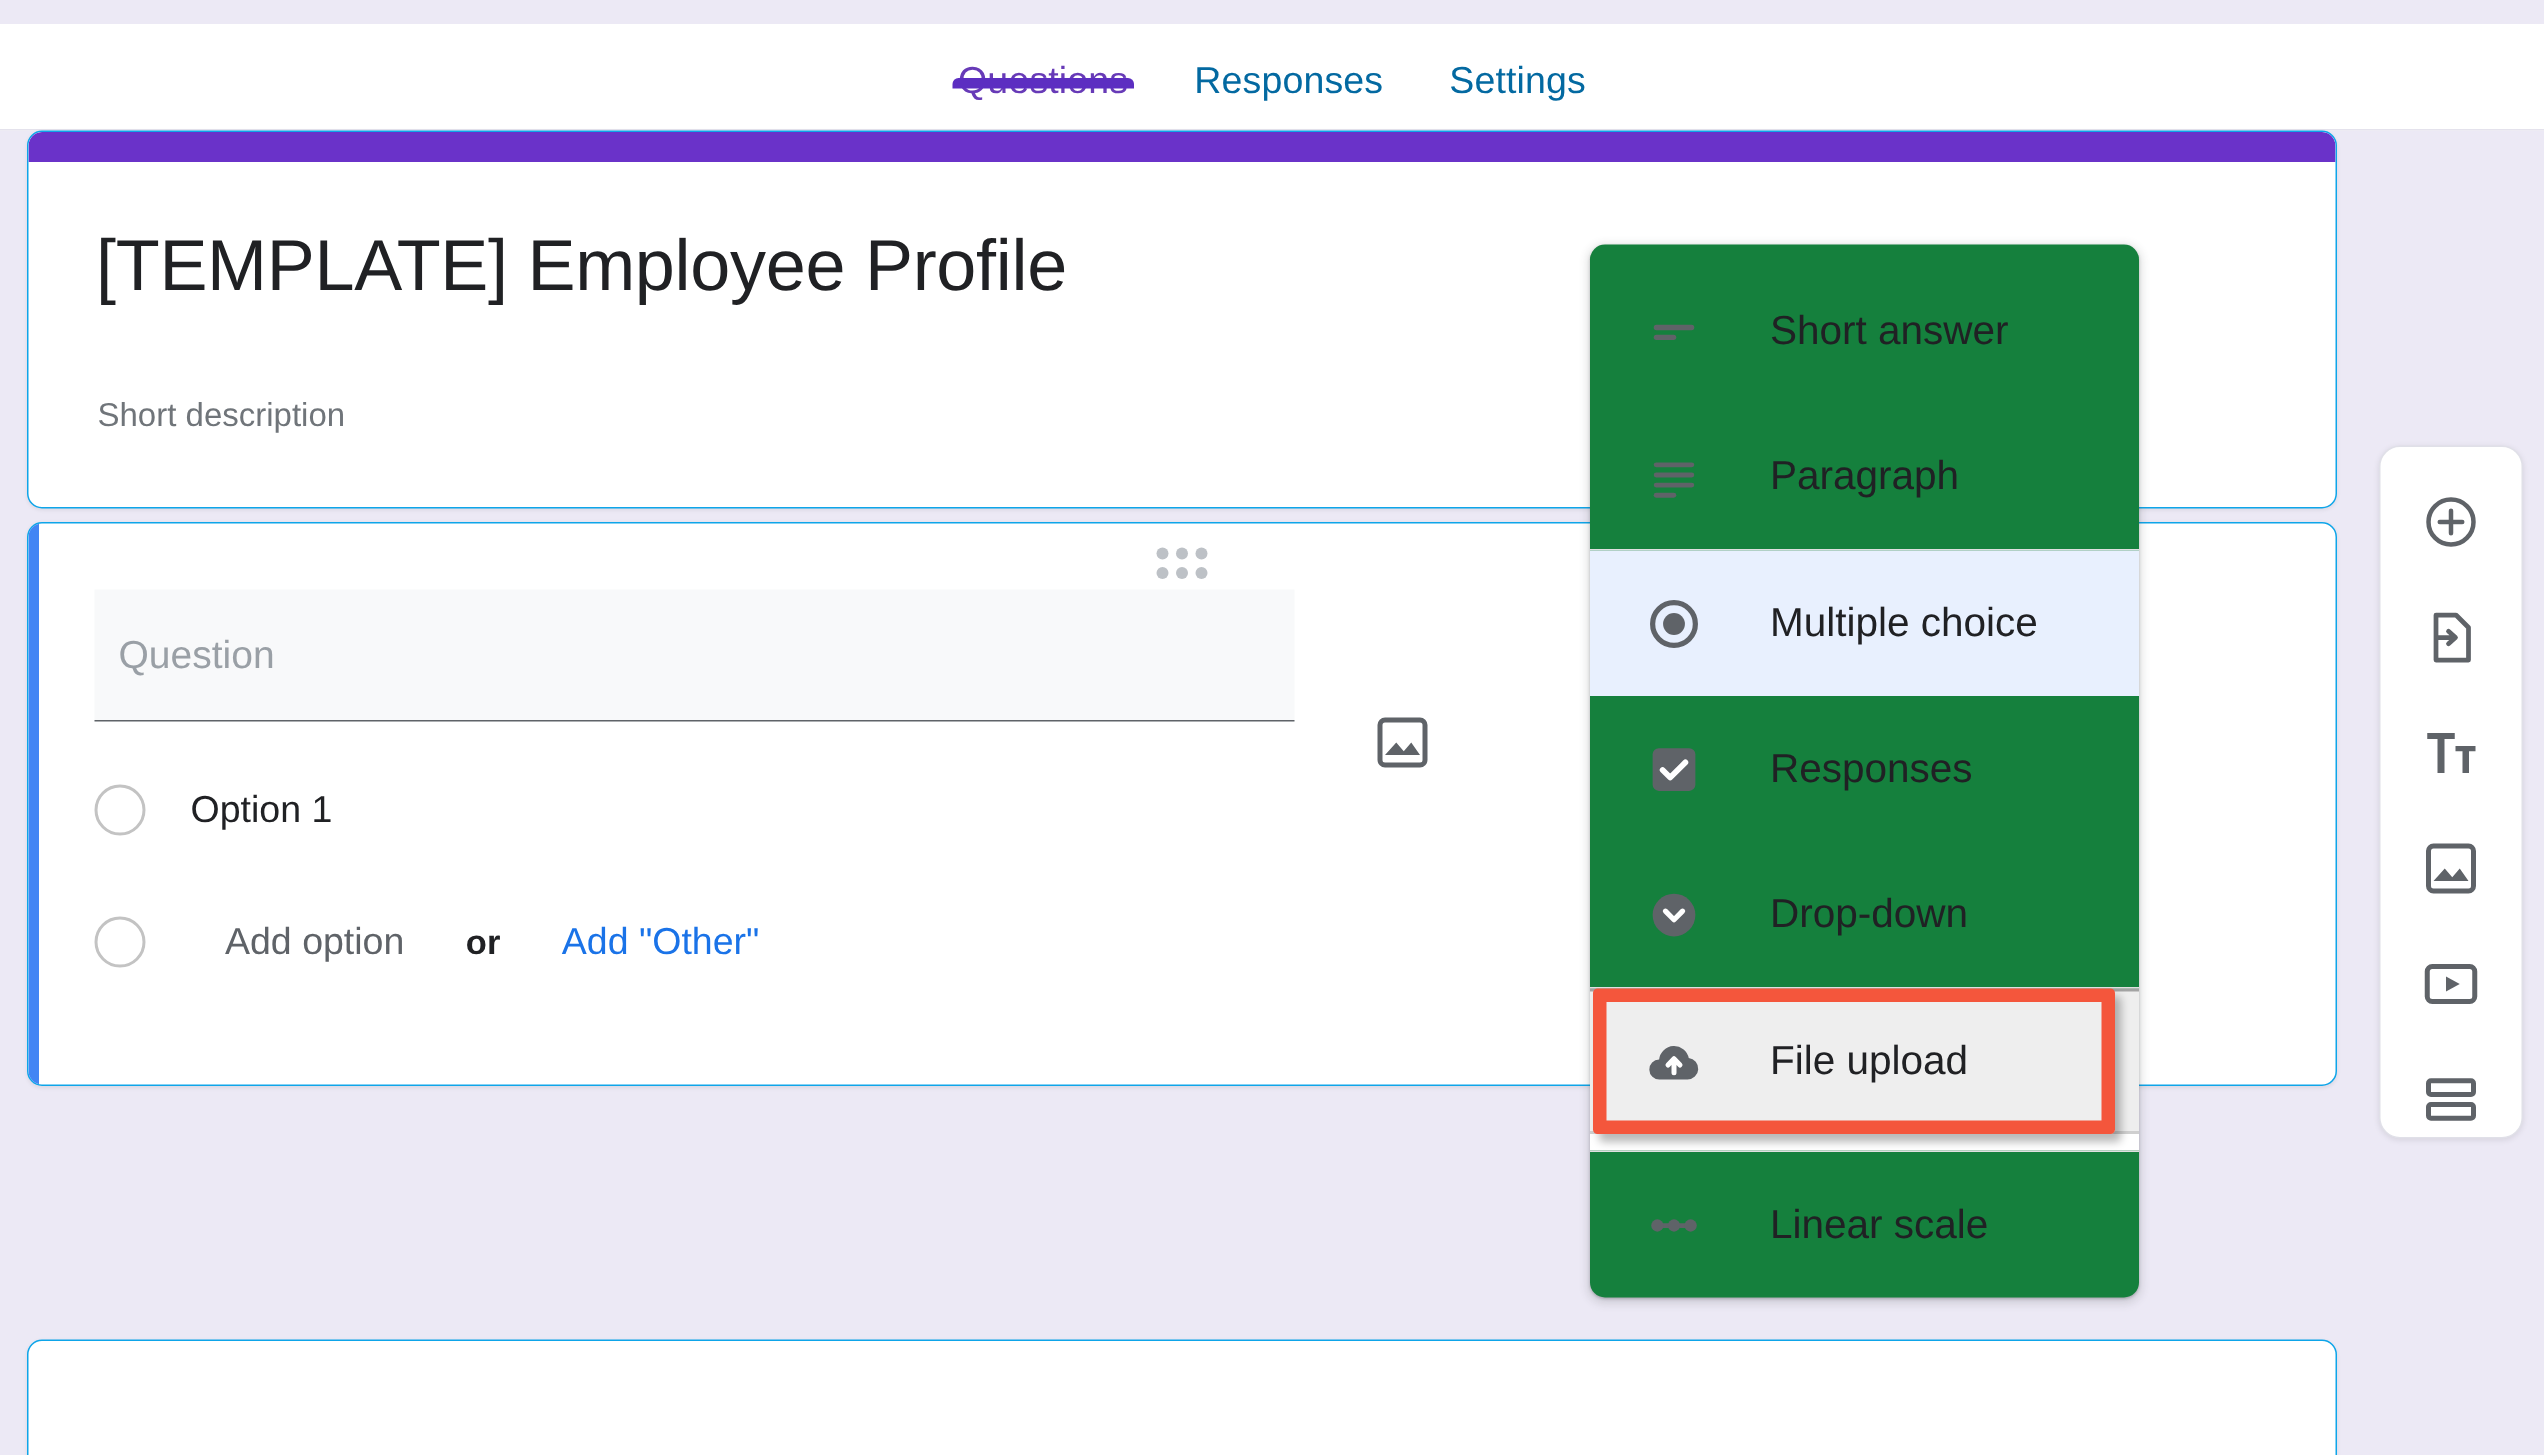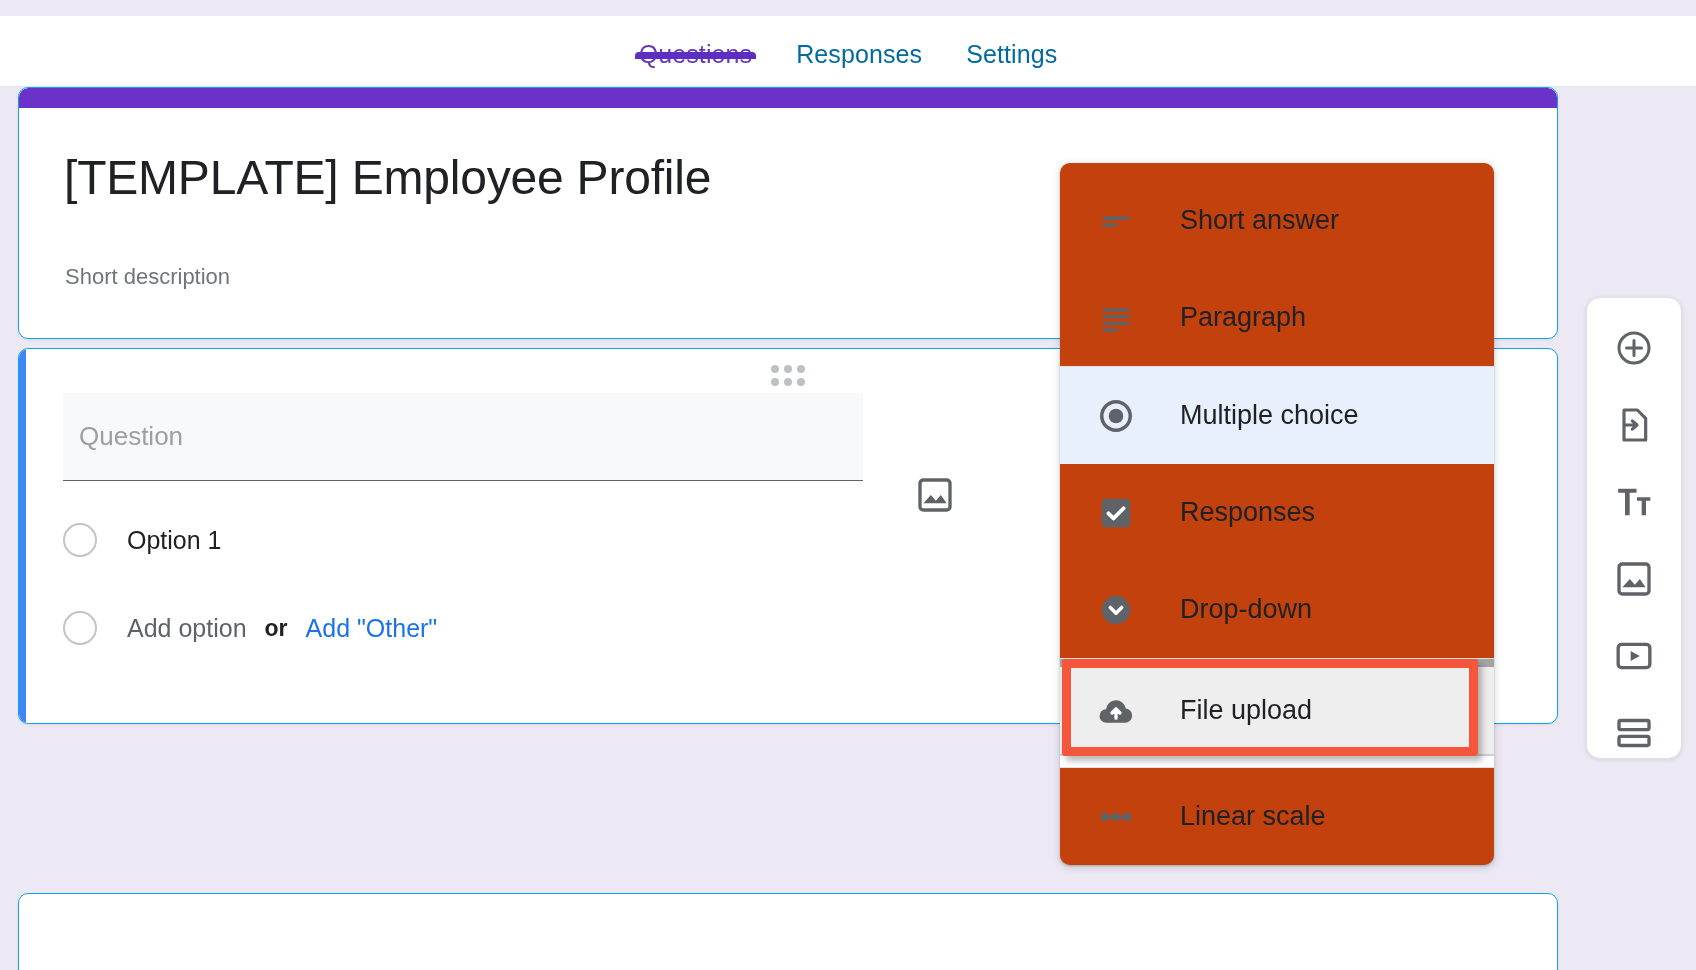--- a/index.html
+++ b/index.html
@@ -85,21 +85,21 @@
   .q-input::placeholder { color: #9aa0a6; }
 
   .q-image-btn {
     position: absolute; left: 886px; top: 116px;
     width: 60px; height: 60px; display: flex; align-items: center; justify-content: center;
     cursor: pointer; border-radius: 50%;
   }
 
   .option-row { position: absolute; left: 44px; display: flex; align-items: center; }
   #option-row-1 { top: 174px; }
-  #option-row-add { top: 262px; }
+  #option-row-add { top: 262px; gap: 23px; }
   .radio-circle {
     width: 34px; height: 34px; border-radius: 50%;
     border: 2px solid #c3c3c3; background: #fff; flex: 0 0 auto;
   }
   .option-label { margin-left: 30px; font-size: 25px; color: #202124; }
   .option-label.muted { color: #5f6368; }
   .or-text { margin-left: 18px; font-size: 23px; color: #202124; font-weight: 600; }
   .add-other { margin-left: 18px; font-size: 25px; color: #1a73e8; cursor: pointer; }
 
   .q-divider {
@@ -123,22 +123,22 @@
     display: flex; flex-direction: column; align-items: center;
     padding-top: 24px; gap: 26px;
   }
   .tool-btn {
     width: 52px; height: 52px; display: flex; align-items: center; justify-content: center;
     cursor: pointer; border-radius: 50%;
   }
 
   
   #type-menu {
-    position: absolute; left: 1060px; top: 163px; width: 434px;
-    background: #c2410c; border-radius: 10px;
+    position: absolute; left: 1060px; top: 163px; width: 366px;
+    background: #15803d; border-radius: 10px;
     box-shadow: 0 2px 6px 2px rgba(60,64,67,.15), 0 1px 2px rgba(60,64,67,.30);
     padding: 9px 0 0 0;
     overflow: hidden;
   }
   .menu-item {
     position: relative;
     display: flex; align-items: center;
     height: 97px; padding-left: 34px;
     cursor: pointer;
   }
@@ -157,21 +157,21 @@
   
   #file-upload-wrap { position: relative; }
   #file-upload-highlight {
     position: absolute; left: 2px; top: 0px; right: 16px; bottom: 0px;
     border: 9px solid #f4563c;
     border-radius: 3px;
     pointer-events: none;
     box-shadow: 4px 5px 6px rgba(0,0,0,.28);
   }
   #file-upload-wrap .menu-item.highlighted {
-    border-top: 8px solid #a3a3a3;
+    border-top: 2px solid #a3a3a3;
     border-bottom: 2px solid #cfcfcf;
   }
 
   svg { display: block; }
 </style>
 </head>
 <body>
 
 <div id="root">
 

